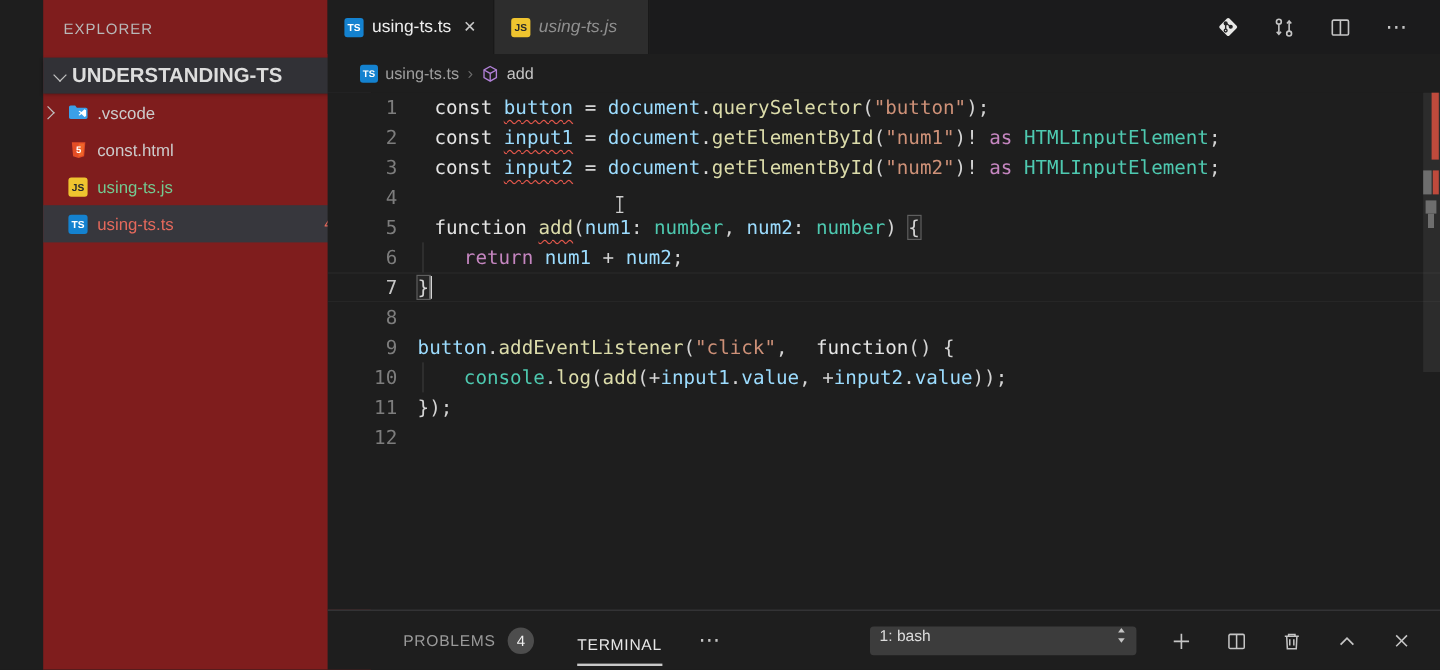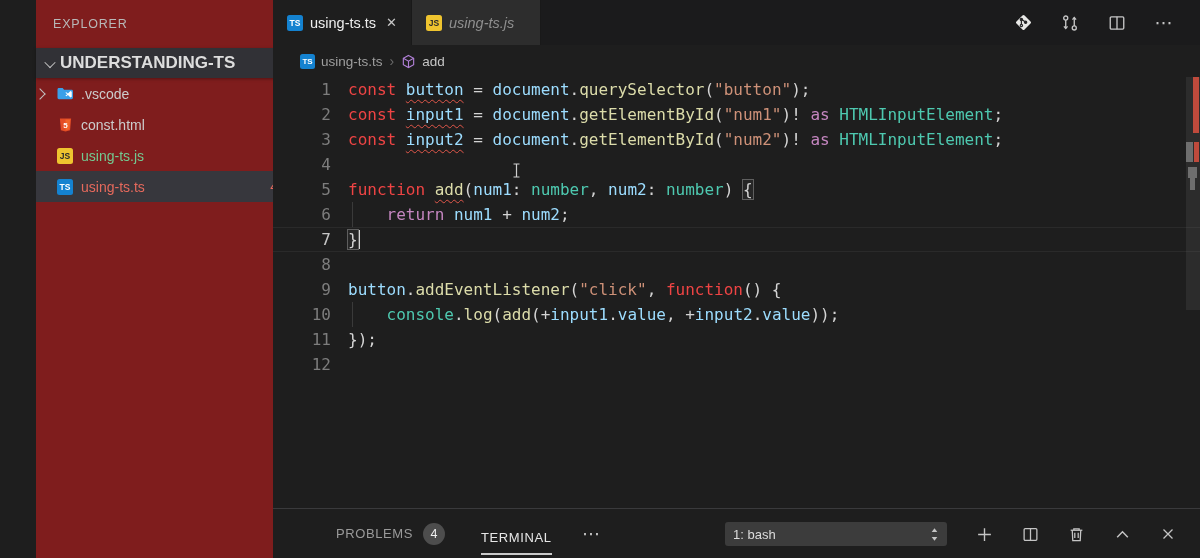--- a/index.html
+++ b/index.html
@@ -58,21 +58,21 @@
 
   
   .editor { position:relative; height:431px; background:#1e1e1e; overflow:hidden;
     font-family:"DejaVu Sans Mono","Liberation Mono",monospace; font-size:16px; }
   .code-line { position:relative; height:25px; line-height:25px; display:flex; white-space:pre; }
   .code-line.current { box-shadow:inset 0 1px 0 rgba(255,255,255,.055), inset 0 -1px 0 rgba(255,255,255,.055); }
   .line-number { width:58px; text-align:right; color:#7d7d7d; flex:none; }
   .code-line.current .line-number { color:#c6c6c6; }
   .line-content { padding-left:17px; color:#d4d4d4; }
   .indent-guide { position:absolute; left:79px; top:0; height:100%; width:1px; background:#3a3a3a; }
-  .tk-kw { color:#ef4444; }
+  .tk-kw { color:#e5e5e5;margin-left:14px; }
   .tk-ctrl { color:#c586c0; }
   .tk-var { color:#9cdcfe; }
   .tk-fn { color:#dcdcaa; }
   .tk-str { color:#ce9178; }
   .tk-type { color:#4ec9b0; }
   .tk-pun { color:#d4d4d4; }
   .tk-sq { text-decoration:underline; text-decoration-style:wavy; text-decoration-color:#e0564a;
     text-decoration-thickness:1px; text-underline-offset:4px; }
   .tk-bm { outline:1px solid #5f5f5f; background:rgba(95,95,95,.14); }
   .caret { display:inline-block; width:2px; height:19px; background:#d4d4d4; vertical-align:-4px; }
@@ -90,21 +90,21 @@
     letter-spacing:.6px; color:#9a9a9a; cursor:pointer; }
   .panel-tab + .panel-tab { margin-left:36px; }
   .panel-tab.active { color:#e7e7e7; }
   .panel-tab.active::after { content:''; position:absolute; left:0; right:0; bottom:-10px;
     height:1.5px; background:#c9c9c9; }
   .panel-badge { width:22px; height:22px; border-radius:50%; background:#4d4d4d; color:#f0f0f0;
     font-size:12.5px; letter-spacing:0; display:flex; align-items:center; justify-content:center;
     margin-left:10px; }
   .panel-more { margin-left:30px; }
   .terminal-select { position:absolute; left:452px; top:13px; width:222px; height:24px;
-    background:#3c3c3c; border-radius:3px; display:flex; align-items:center;
+    background:#3c3c3c; border-radius:3px; display:flex; align-items:flex-start;
     justify-content:space-between; padding:0 8px; font-size:13px; color:#dcdcdc; cursor:pointer; }
   .panel-actions { position:absolute; right:22px; top:0; height:50px; display:flex;
     align-items:center; gap:26px; }
 </style>
 </head>
 <body>
 
 <div class="sidebar">
   <div class="explorer-title">
     <span>EXPLORER</span>

